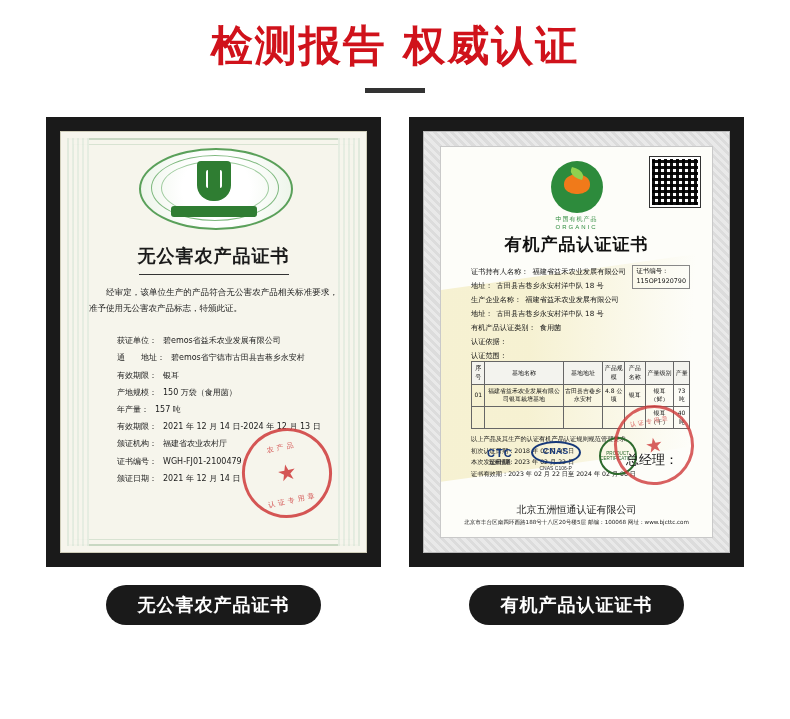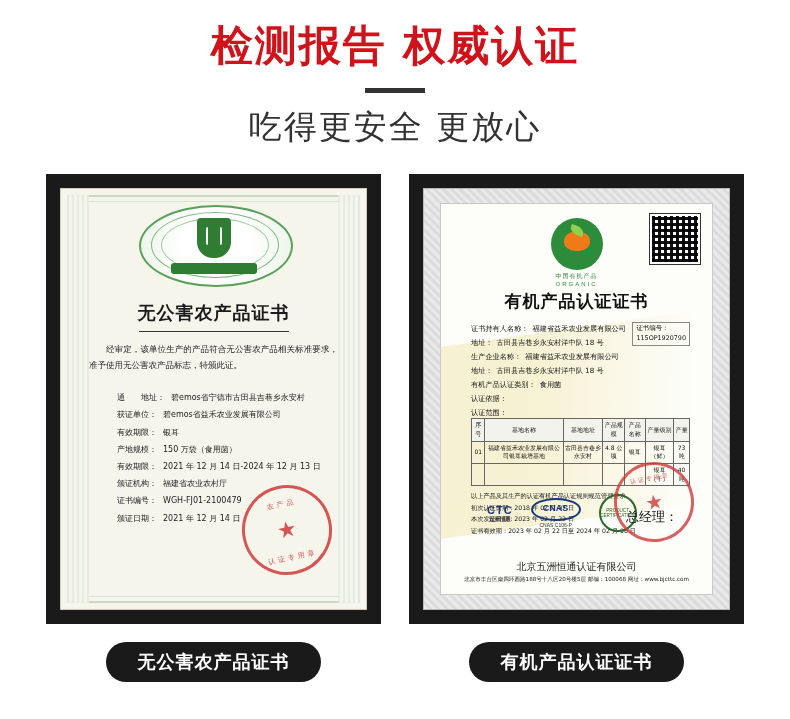--- a/index.html
+++ b/index.html
@@ -524,21 +524,20 @@
 </style>
 </head>
 <body>
 
 <div class="page">
 
   <div class="headline">检测报告 权威认证</div>
   <div class="divider-wrap">
     <div class="divider-bar"></div>
   </div>
-  <div class="subhead">吃得更安全 更放心</div>
 
   <div class="cards">
 
     <div class="card-col">
       <div class="frame">
         <div class="frame-inner">
           <div class="cert-a">
             <div class="guilloche"></div>
             <div class="side-band left"></div>
             <div class="side-band right"></div>
@@ -552,34 +551,38 @@
             </div>
 
             <div class="cert-a-title">无公害农产品证书</div>
 
             <div class="cert-a-body">
               <p>经审定，该单位生产的产品符合无公害农产品相关标准要求，准予使用无公害农产品标志，特颁此证。</p>
             </div>
 
             <div class="cert-a-fields">
               <div class="field-row">
+                <span class="field-label">获证单位：</span>
+                <span class="field-value">碧emos省益禾农业发展有限公司</span>
+              </div>
+              <div class="field-row">
                 <span class="field-label">通　　地址：</span>
                 <span class="field-value">碧emos省宁德市古田县吉巷乡永安村</span>
               </div>
               <div class="field-row">
-                <span class="field-label">获证单位：</span>
-                <span class="field-value">碧emos省益禾农业发展有限公司</span>
-              </div>
-              <div class="field-row">
                 <span class="field-label">有效期限：</span>
                 <span class="field-value">银耳</span>
               </div>
               <div class="field-row">
                 <span class="field-label">产地规模：</span>
                 <span class="field-value">150 万袋（食用菌）</span>
+              </div>
+              <div class="field-row">
+                <span class="field-label">年产量：</span>
+                <span class="field-value">157 吨</span>
               </div>
               <div class="field-row">
                 <span class="field-label">有效期限：</span>
                 <span class="field-value">2021 年 12 月 14 日-2024 年 12 月 13 日</span>
               </div>
               <div class="field-row">
                 <span class="field-label">颁证机构：</span>
                 <span class="field-value">福建省农业农村厅</span>
               </div>
               <div class="field-row">

